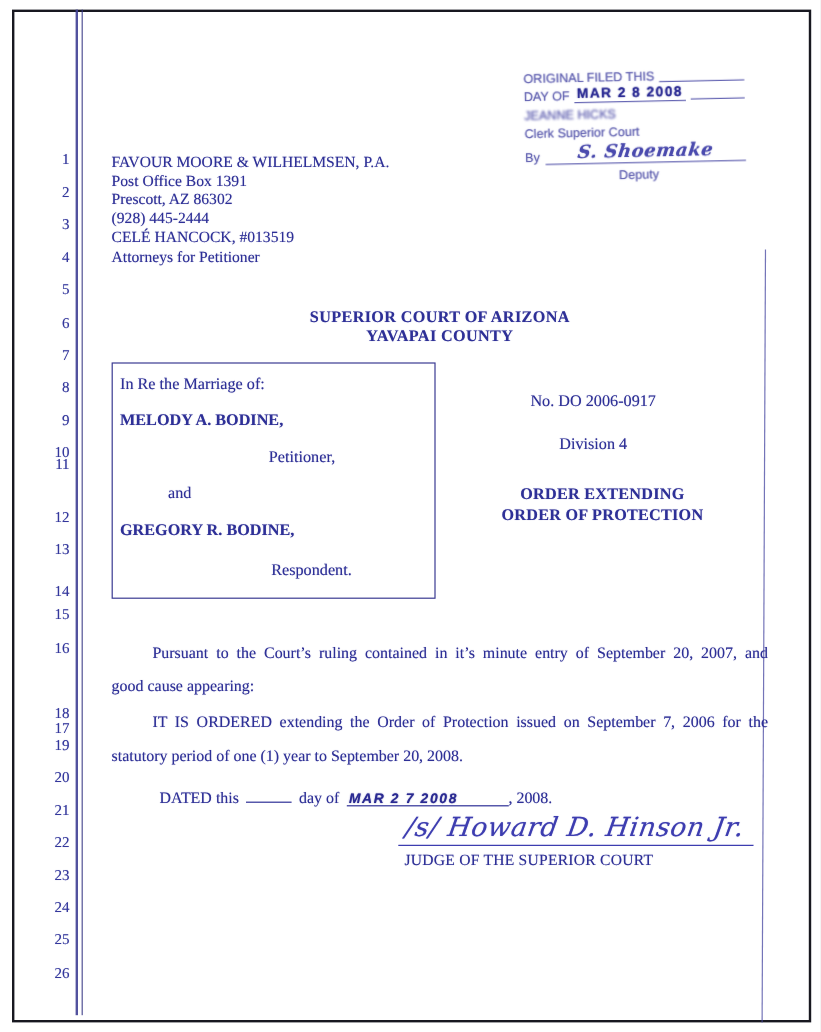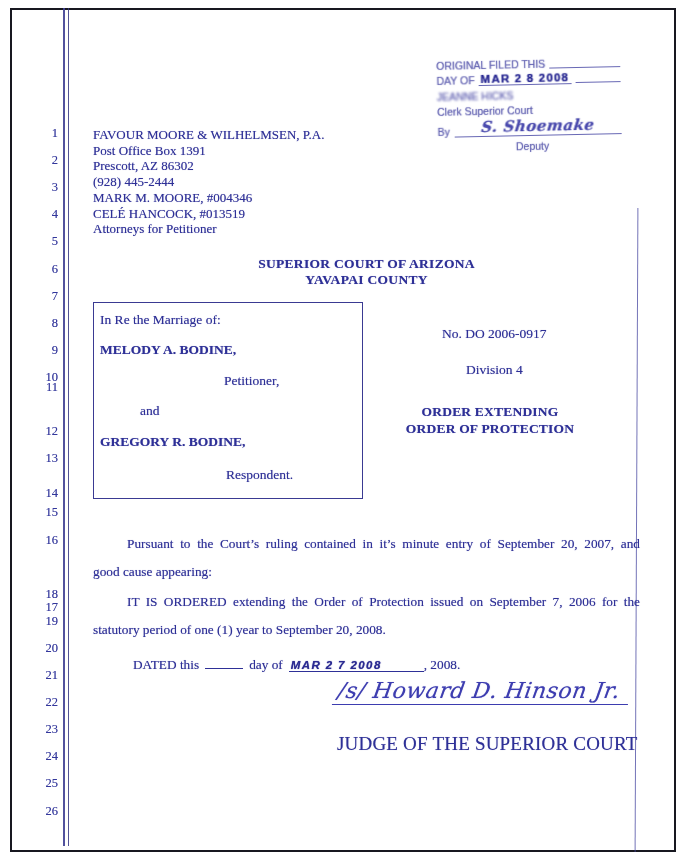--- a/index.html
+++ b/index.html
@@ -37,21 +37,21 @@
   
   .court-head { left:93px; width:547px; text-align:center; font-size:13.5px; letter-spacing:.3px; }
 
   
   .caption-box { left:93px; top:302px; width:270px; height:197px; border:1.5px solid #3a3a92; }
   .cap-item { position:absolute; font-size:13.5px; }
 
   
   .case-no   { left:442px; top:326px; font-size:13.5px; }
   .case-div  { left:466px; top:362px; font-size:13.5px; }
-  .case-title{ left:390px; top:404px; width:200px; text-align:center; font-size:13.5px; line-height:16.5px; letter-spacing:.2px; }
+  .case-title{ left:402px; top:404px; width:200px; text-align:center; font-size:13.5px; line-height:16.5px; letter-spacing:.2px; }
 
   
   .stamp {
     left:437px; top:54px; width:184px;
     transform:rotate(-1.2deg);
     color:#6767b4; text-shadow:0 0 1px rgba(103,103,180,.8);
     font-family:"Liberation Sans", sans-serif;
     font-size:10.5px; filter:blur(.3px);
   }
   .st-row { display:flex; align-items:flex-end; height:15.5px; white-space:nowrap; }
@@ -88,21 +88,21 @@
   
   .sig {
     left:334px; top:678px;
     font-family:"DejaVu Serif", serif; font-style:italic;
     font-size:22px; color:#3d3db0; white-space:nowrap;
     transform:skewX(-9deg);
     border-bottom:1.5px solid #3d3db0;
     padding:0 10px 1px 4px; letter-spacing:.5px;
     text-shadow:0 0 .8px rgba(61,61,176,.6);
   }
-  .judge-title { left:337px; top:733px; font-size:19px; letter-spacing:.2px; }
+  .judge-title { left:337px; top:709px; font-size:13px; letter-spacing:.2px; }
 </style>
 </head>
 <body>
 
 <div class="page-border"></div>
 <div class="vrule-a"></div>
 <div class="vrule-b"></div>
 <div class="vrule-right"></div>
 
 <div id="linenums">
@@ -159,21 +159,20 @@
   <div class="st-row">
     <span class="st-deputy">Deputy</span>
   </div>
 </div>
 
 <div class="abs ink attorney">
   <div>FAVOUR MOORE &amp; WILHELMSEN, P.A.</div>
   <div>Post Office Box 1391</div>
   <div>Prescott, AZ 86302</div>
   <div>(928) 445-2444</div>
-  <div>MARK M. MOORE, #004346</div>
   <div>CELÉ HANCOCK, #013519</div>
   <div>Attorneys for Petitioner</div>
 </div>
 
 <div class="abs ink bold court-head" style="top:256px">SUPERIOR COURT OF ARIZONA</div>
 <div class="abs ink bold court-head" style="top:272px">YAVAPAI COUNTY</div>
 
 <div class="abs caption-box"></div>
 <div class="abs ink cap-item" style="left:100px; top:312px">In Re the Marriage of:</div>
 <div class="abs ink cap-item bold" style="left:100px; top:342px">MELODY A. BODINE,</div>

